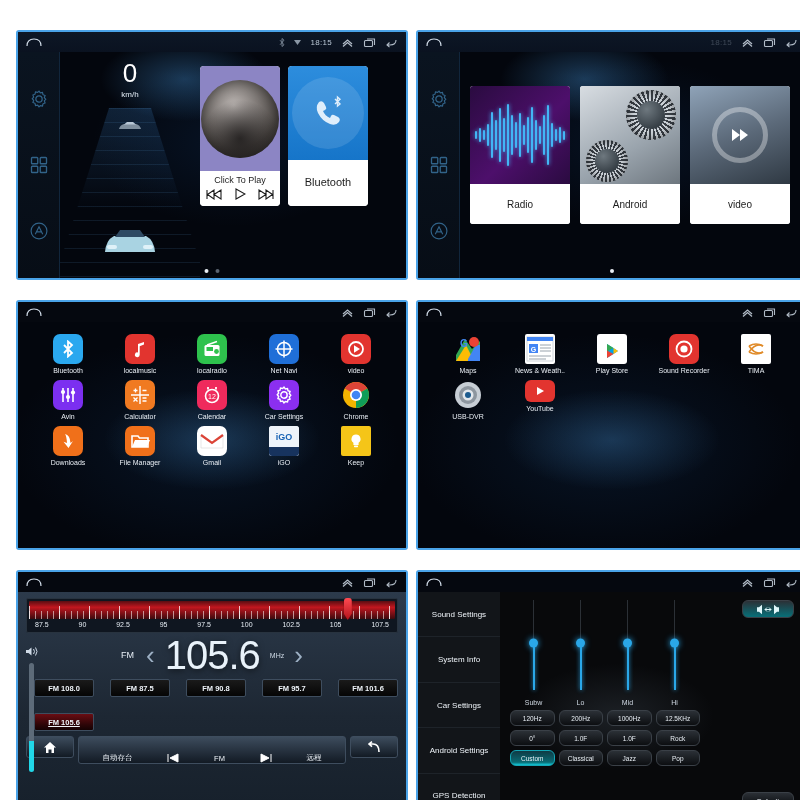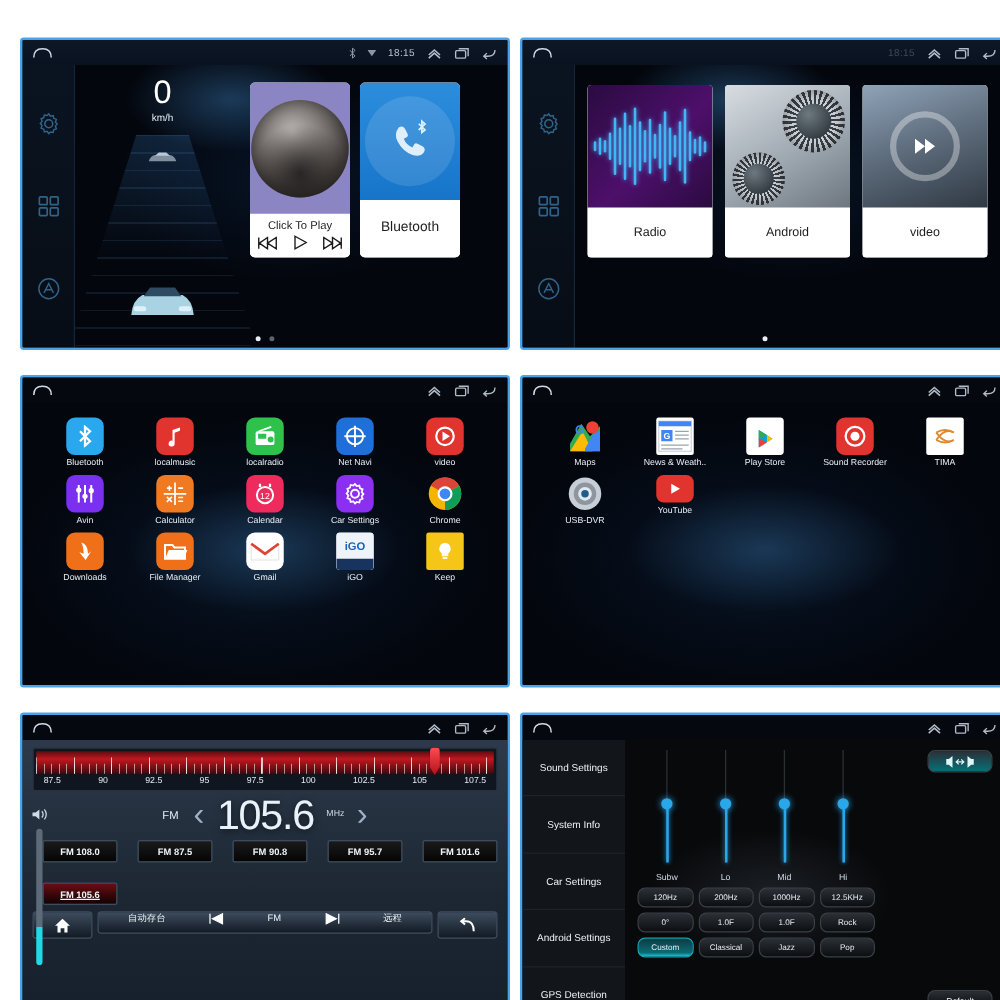--- a/index.html
+++ b/index.html
@@ -96,21 +96,21 @@
   .card-label { font-size: 9px; color:#1d1d1d; }
   .card-label.big { font-size: 11px; padding: 12px 0; }
   .mc-row { display:flex; justify-content:space-around; align-items:center; margin-top:3px; }
   .page-dots { position:absolute; bottom:5px; left:50%; transform:translateX(-50%);
                display:flex; gap:7px; z-index:6;}
   .dot { width:4px; height:4px; border-radius:50%; background:#5a6370; }
   .dot.on { background:#e9eef4; }
   
   .tiles { display:flex; gap:10px; padding: 16px 0 0 10px; align-items:flex-start; }
   .tile { width: 100px; height: 138px; border-radius:3px; overflow:hidden; background:#fff;
-          display:flex; flex-direction:column; }
+          display:flex; flex-direction:column;margin-top:18px; }
   .tile-art { height: 98px; position:relative; overflow:hidden; }
   .tile-cap { flex:1; display:flex; align-items:center; justify-content:center;
               font-size:10px; color:#1b1b1b; background:#fff;}
   .art-radio { background: linear-gradient(135deg,#2a0b40,#4d0f6b 55%,#2a0b40); }
   .art-setting { background: linear-gradient(150deg,#d8dde2,#9aa4ad 60%,#6d767e); }
   .art-video { background: linear-gradient(160deg,#8fa3b8,#5c6a7a 50%,#2f3943); }
   .wave { position:absolute; inset:0; display:flex; align-items:center; justify-content:center; gap:2px;}
   .wave i { display:block; width:2px; background:#43b6f5; border-radius:1px;
             box-shadow:0 0 4px #43b6f5; }
   .gear-big { position:absolute; border-radius:50%;
@@ -149,38 +149,38 @@
     background: repeating-linear-gradient(90deg, rgba(255,255,255,.75) 0 1px, transparent 1px 30px);}
   .thumb { position:absolute; top:-3px; width:8px; height:22px; border-radius:3px;
     background: linear-gradient(180deg,#ff4a52,#b3121a);
     clip-path: polygon(0 0,100% 0,100% 70%,50% 100%,0 70%);
     box-shadow:0 0 4px rgba(0,0,0,.6); }
   .scale-nums { display:flex; justify-content:space-between; padding: 2px 6px 2px; }
   .scale-nums span { font-size:7px; color:#e4ebf2; }
   .freq-row { display:flex; align-items:center; justify-content:center;
               gap:10px; margin-top:2px; }
   .fm-tag { font-size:9px; color:#e7eef5; margin-right:2px;}
-  .freq-num { font-size:33px; line-height:1; color:#e9f2fa; font-weight:400;
+  .freq-num { font-size:40px; line-height:1; color:#e9f2fa; font-weight:400;
     text-shadow: 0 2px 6px rgba(0,0,0,.55); letter-spacing:-1px;}
   .freq-unit { font-size:7px; color:#cfdae6; vertical-align: super;}
   .chev { font-size:26px; color:#9db0c4; font-weight:300; }
   .presets { display:grid; grid-template-columns: repeat(5,1fr); gap:16px;
              margin: 4px 8px 0 16px; }
   .preset { height:18px; border:1px solid #3e4d5e; border-radius:2px;
             background: linear-gradient(180deg,#1a1a1a,#050505);
             color:#eef3f8; font-size:7.5px; font-weight:bold;
             display:flex; align-items:center; justify-content:center;}
   .preset.active { background: linear-gradient(180deg,#6a0d12,#2a0507 70%,#150203); text-decoration: underline; }
   .radio-foot { display:flex; gap:4px; margin: 5px 8px 0 8px; align-items:stretch; }
   .rf-btn { border:1px solid #3e4d5e; border-radius:3px;
             background: linear-gradient(180deg,#3d4c5d,#121a24);
             display:flex; align-items:center; justify-content:center; }
   .rf-home { width:48px; height:22px; }
   .rf-back { width:48px; height:22px; }
-  .rf-mid { flex:1; height:18px; display:flex; align-items:flex-start;
+  .rf-mid { flex:1; height:28px; display:flex; align-items:flex-end;
             justify-content:space-around; padding:0 6px;
             border:1px solid #3e4d5e; border-radius:3px;
             background: linear-gradient(180deg,#3d4c5d,#121a24); }
   .rf-mid span { font-size:7.5px; color:#eef3f8; }
   .vol { position:absolute; left:6px; top:54px; width:14px; bottom:46px;
          display:flex; flex-direction:column; align-items:center; }
   .vol-track { width:5px; flex:1; margin-top:6px; border-radius:3px;
     background: linear-gradient(180deg,#5d6b79 0%, #5d6b79 72%, #21d7e8 72%, #21d7e8 100%); }
   
   .eq-body { position:absolute; top:20px; left:0; right:0; bottom:0;

